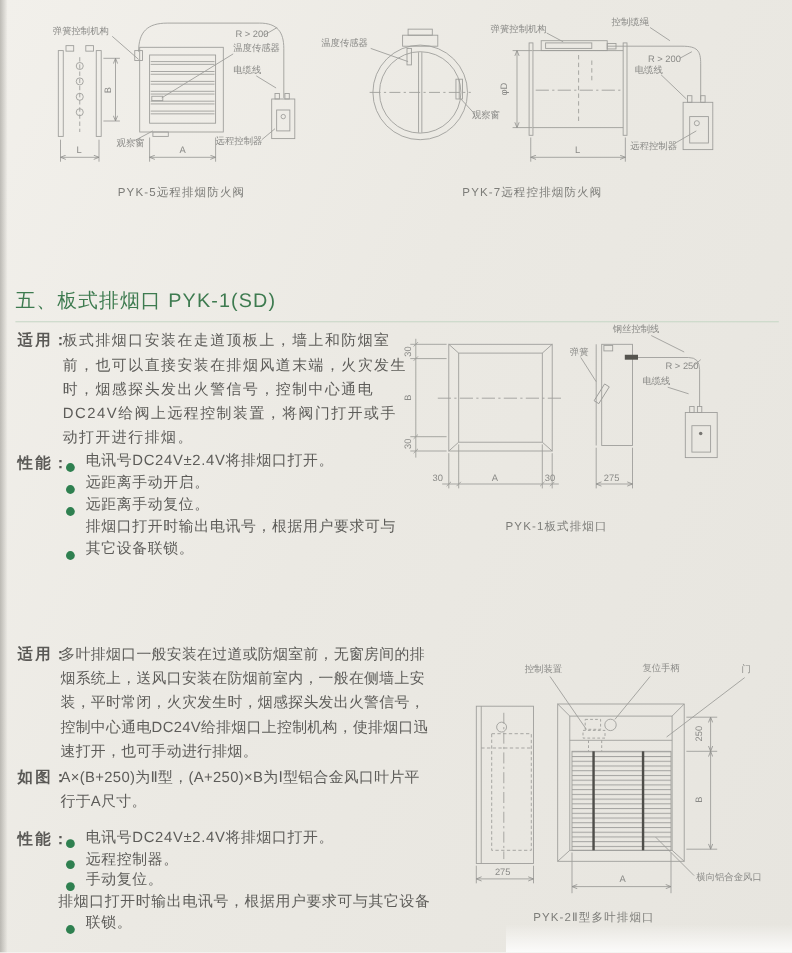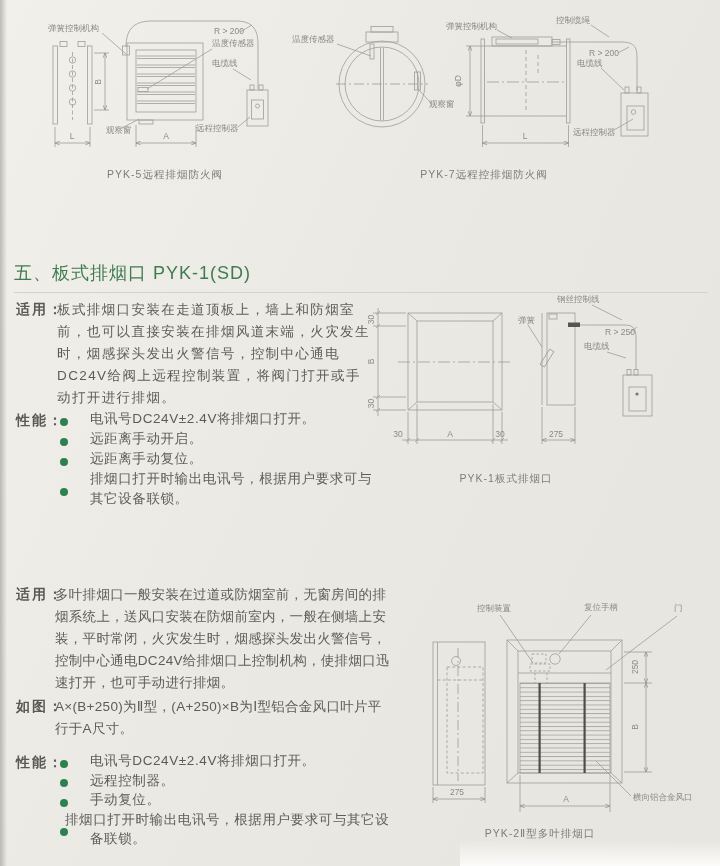--- a/index.html
+++ b/index.html
@@ -11,21 +11,21 @@
              background:linear-gradient(90deg,rgba(110,108,102,.40),rgba(110,108,102,0));}
   .edge-br{position:absolute;right:0;bottom:0;width:260px;height:26px;
            background:linear-gradient(to top,rgba(255,255,255,.85),rgba(255,255,255,0));}
   .heading{position:absolute;left:14px;width:694px;color:#3e7b50;font-size:18px;
            letter-spacing:1px;padding-bottom:7px;border-bottom:1px solid #c9d8c8;}
   .rowlabel{position:absolute;font-size:14px;color:#5a5956;letter-spacing:2px;font-weight:bold;}
   .para{position:absolute;font-size:13.5px;line-height:22px;color:#5d5c59;}
   .para.s5{letter-spacing:1.4px;}
   .para.s6{letter-spacing:0.3px;}
   ul.perf{position:absolute;margin:0;padding:0;list-style:none;}
-  ul.perf li{display:flex;align-items:center;gap:12px;}
+  ul.perf li{display:flex;align-items:flex-end;}
   ul.perf.s5 li{line-height:20px;}
   ul.perf.s6 li{line-height:19.5px;}
   .dot{flex:none;width:8px;height:8px;border-radius:50%;background:#2f8050;margin:6px 10px 0 0;}
   .li-text{font-size:13.5px;color:#5d5c59;letter-spacing:0.6px;}
   ul.perf.s5 .li-text{width:296px;}
   ul.perf.s6 .li-text{width:322px;}
   .li-text.outdent{text-indent:-25px;padding-left:0;}
   svg{overflow:visible;}
   svg text{font-size:8.5px;fill:#8a8a87;font-family:"Liberation Sans","DejaVu Sans",sans-serif;}
   svg text.cap{font-size:10.5px;fill:#7d7d79;letter-spacing:1px;}

